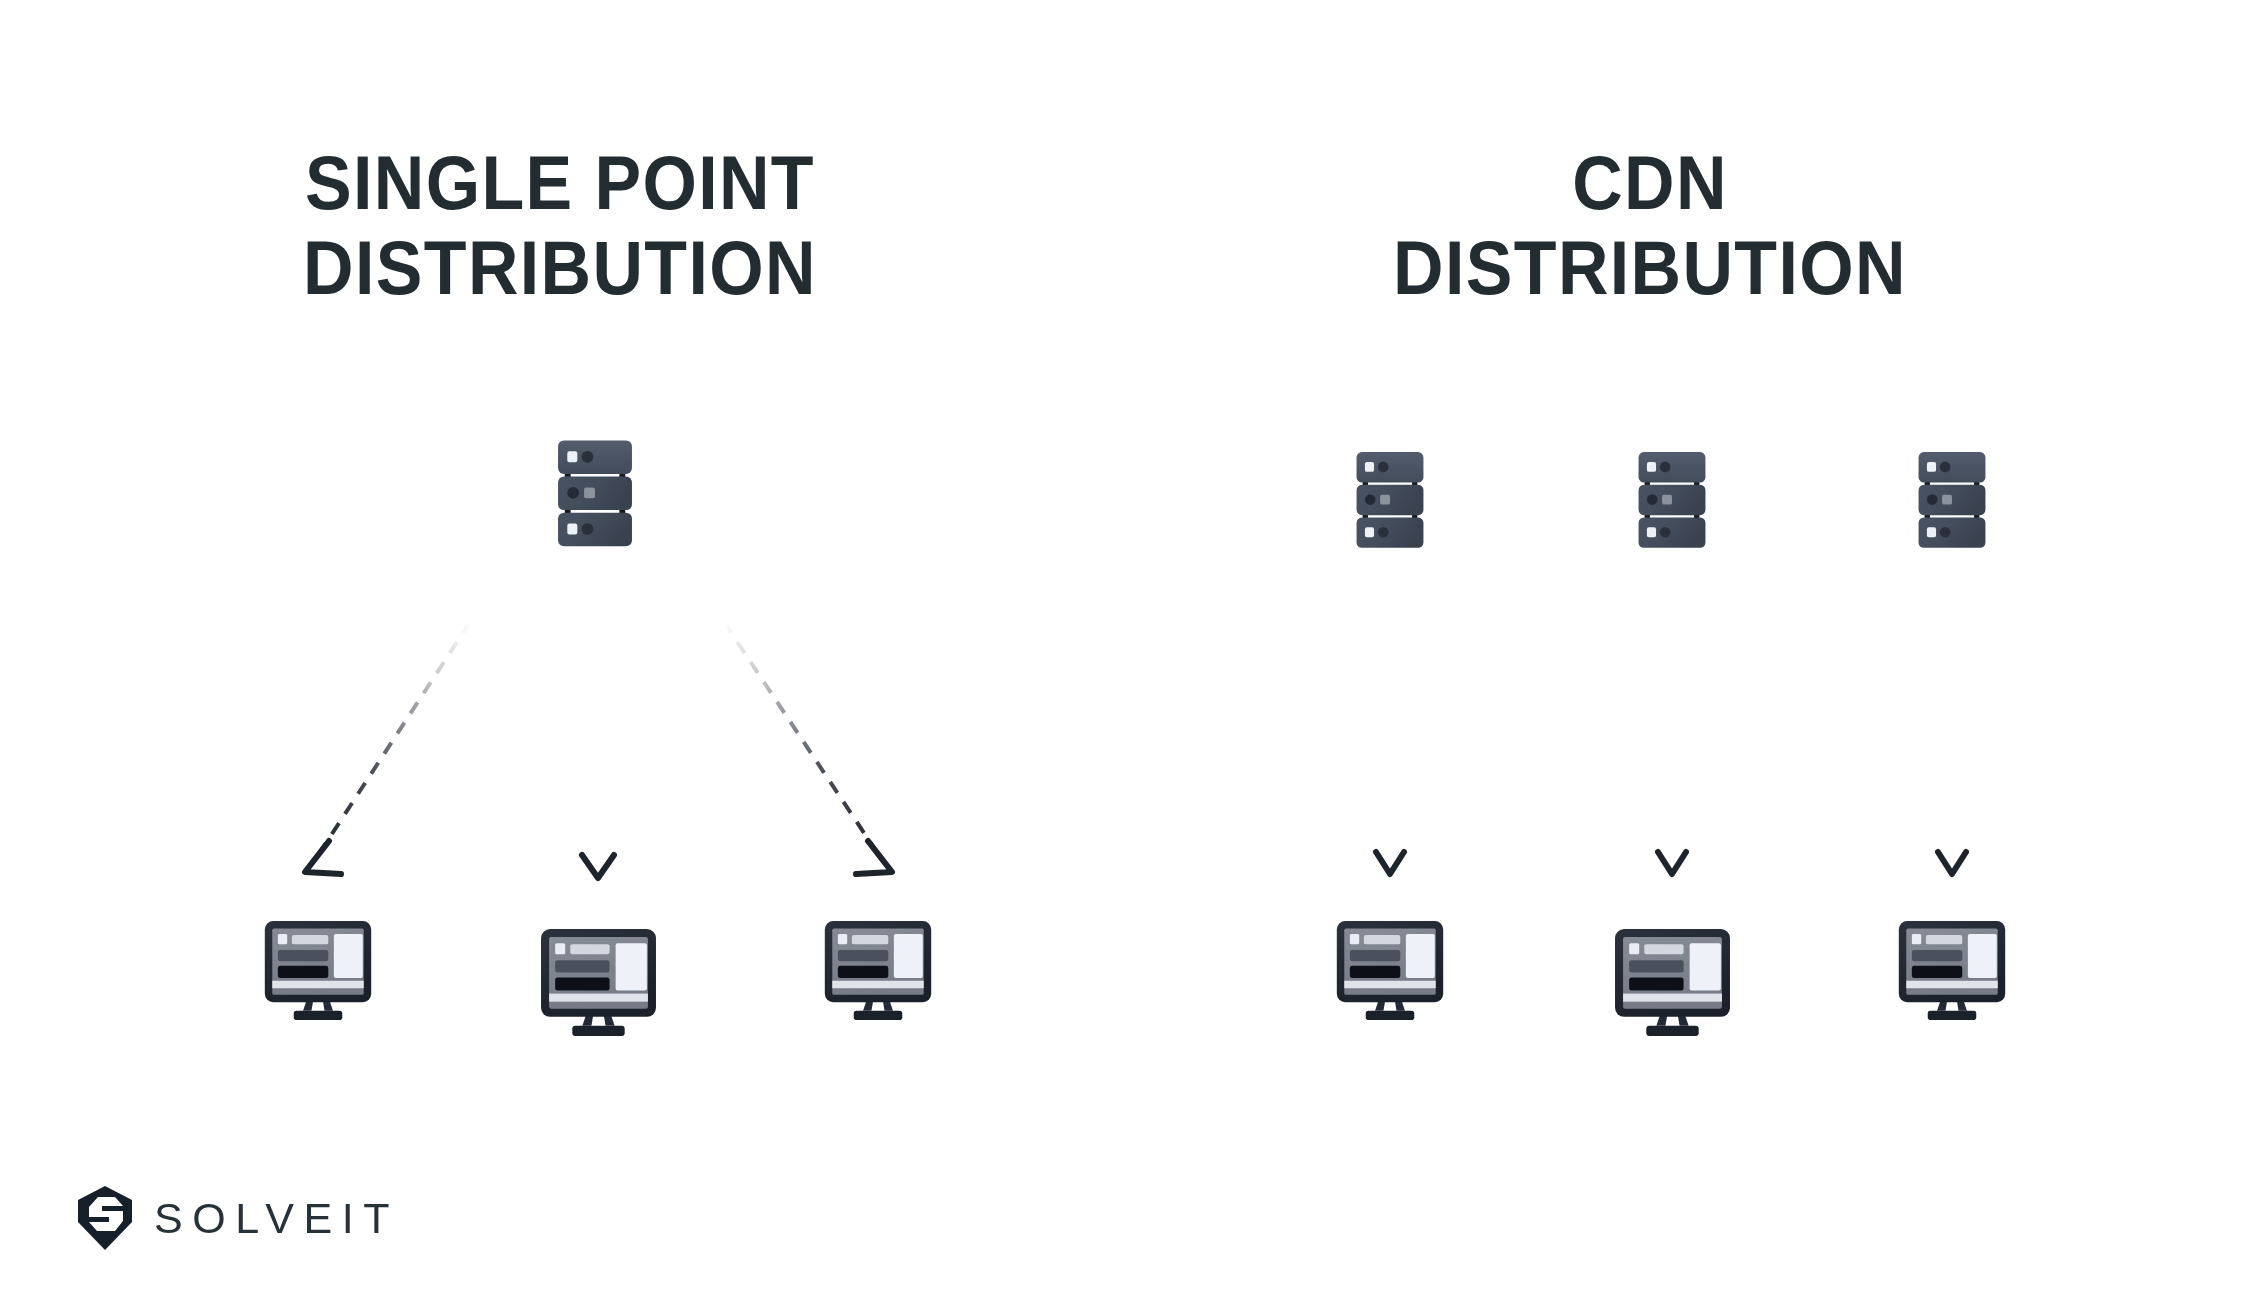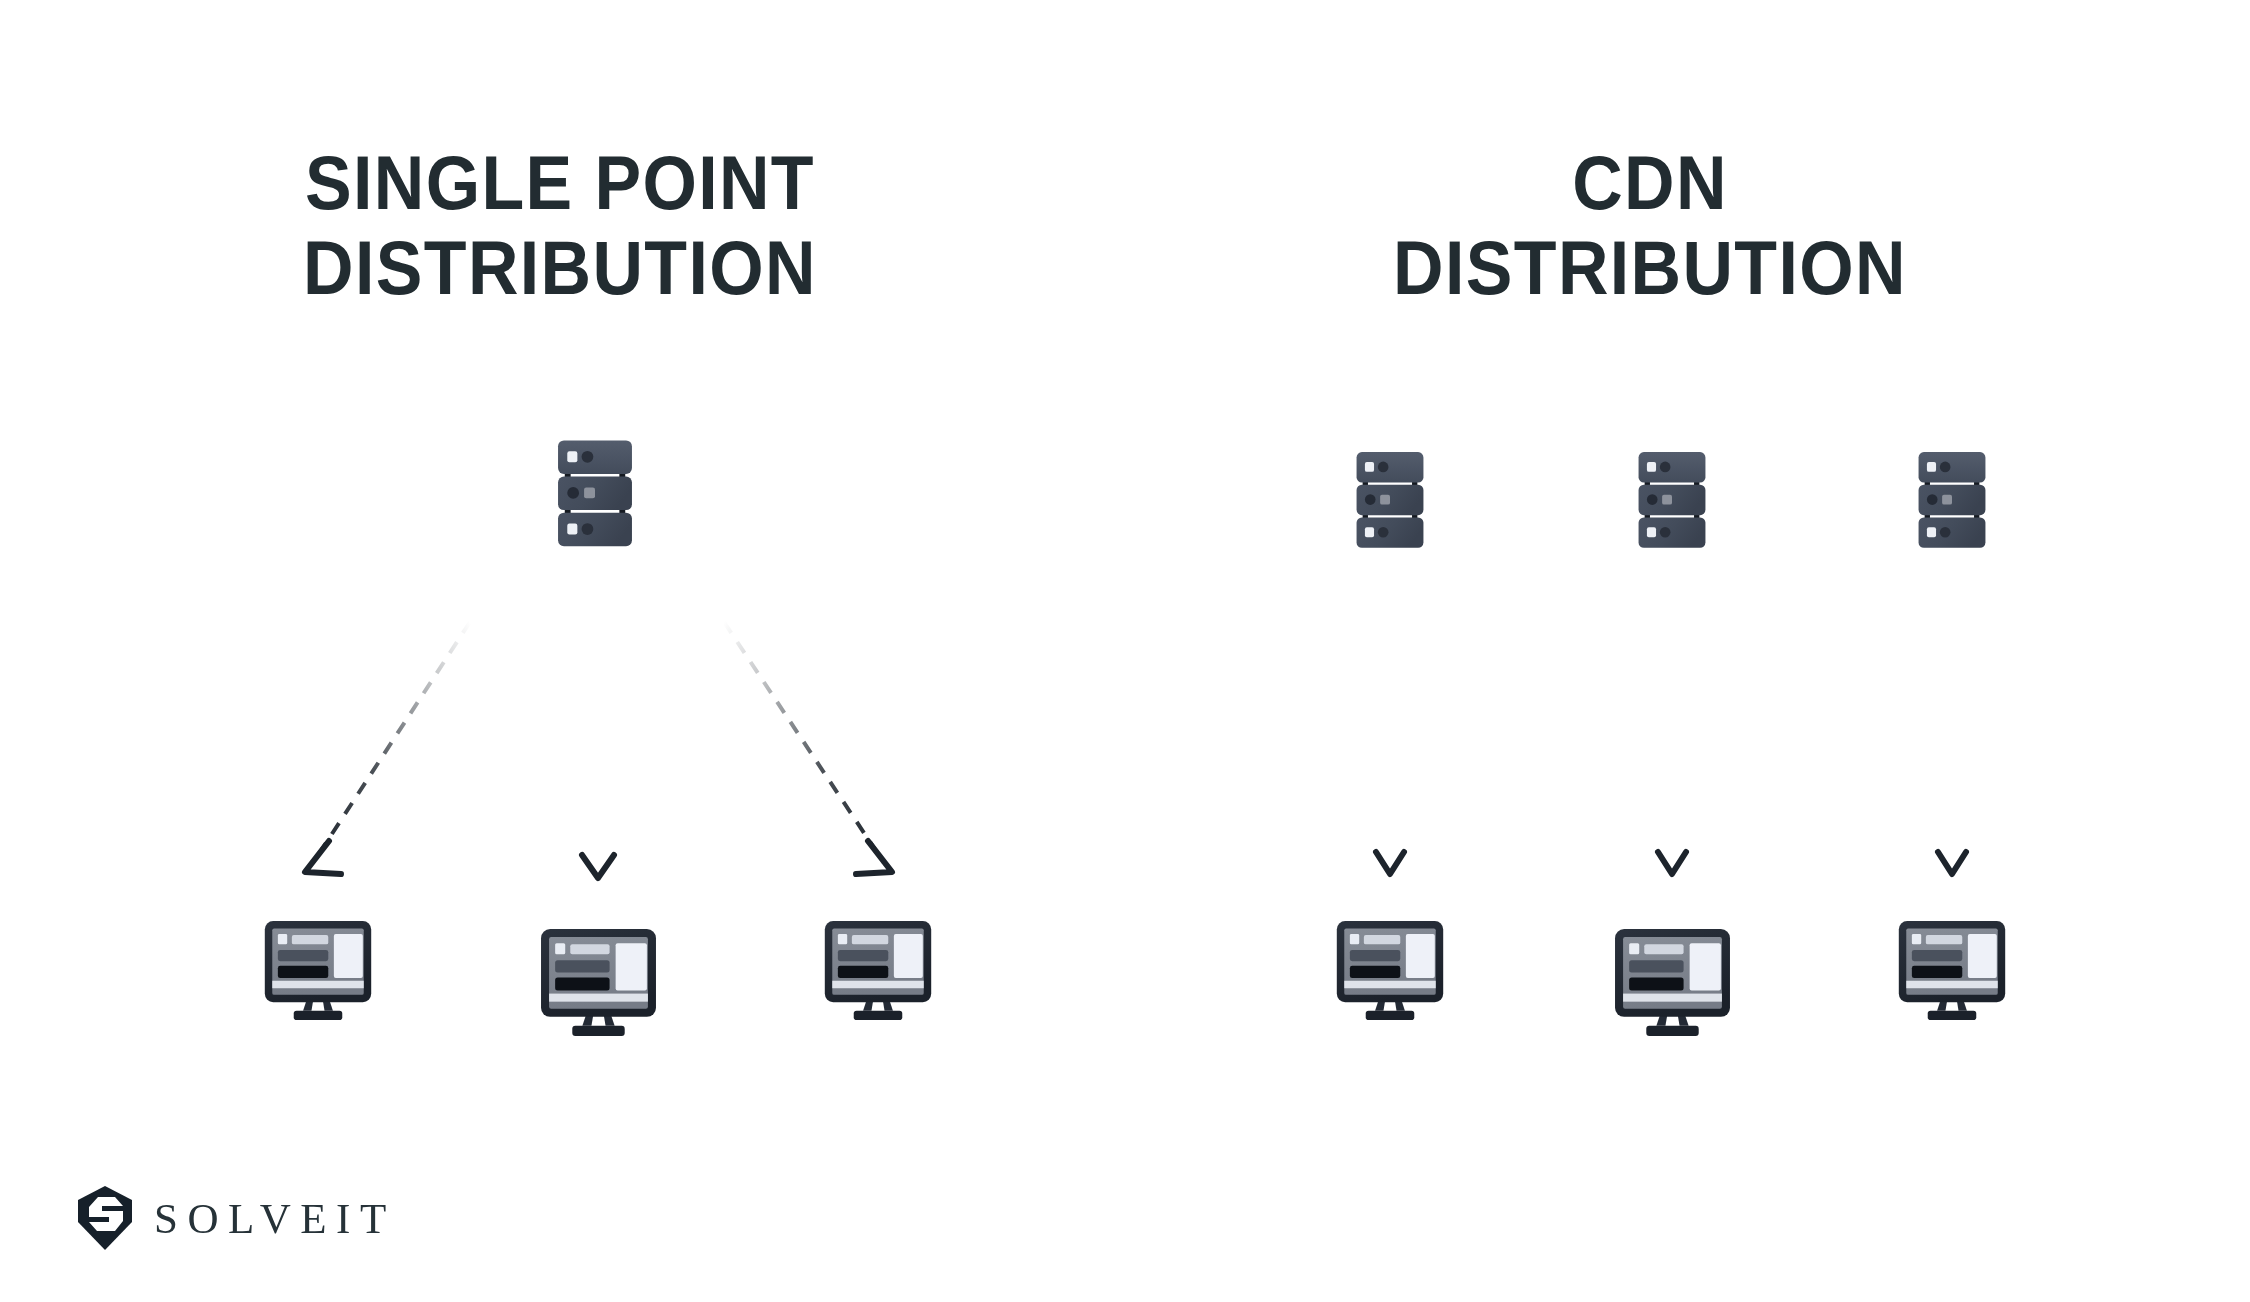--- a/index.html
+++ b/index.html
@@ -60,21 +60,21 @@
   #logo {
     position: absolute;
     left: 78px;
     top: 1186px;
     display: flex;
     align-items: center;
     gap: 22px;
   }
   #logo-mark { display: block; }
   #logo-word {
-    font-family: Liberation Serif, serif;
+    font-family: Liberation Sans, sans-serif;
     font-size: 43px;
     font-weight: 400;
     letter-spacing: 9.5px;
     color: #263238;
     line-height: 1;
     white-space: nowrap;
   }
 </style>
 </head>
 <body>

